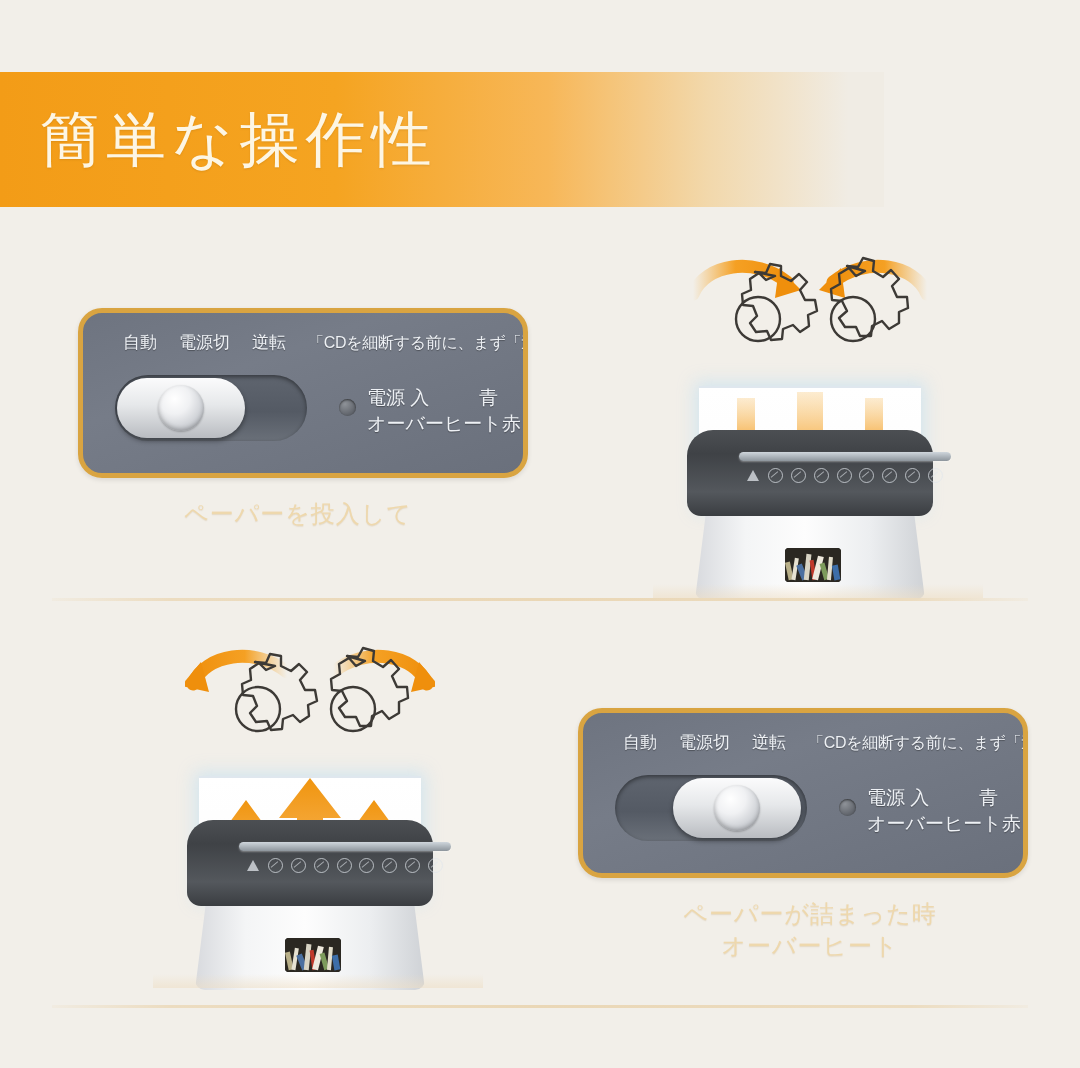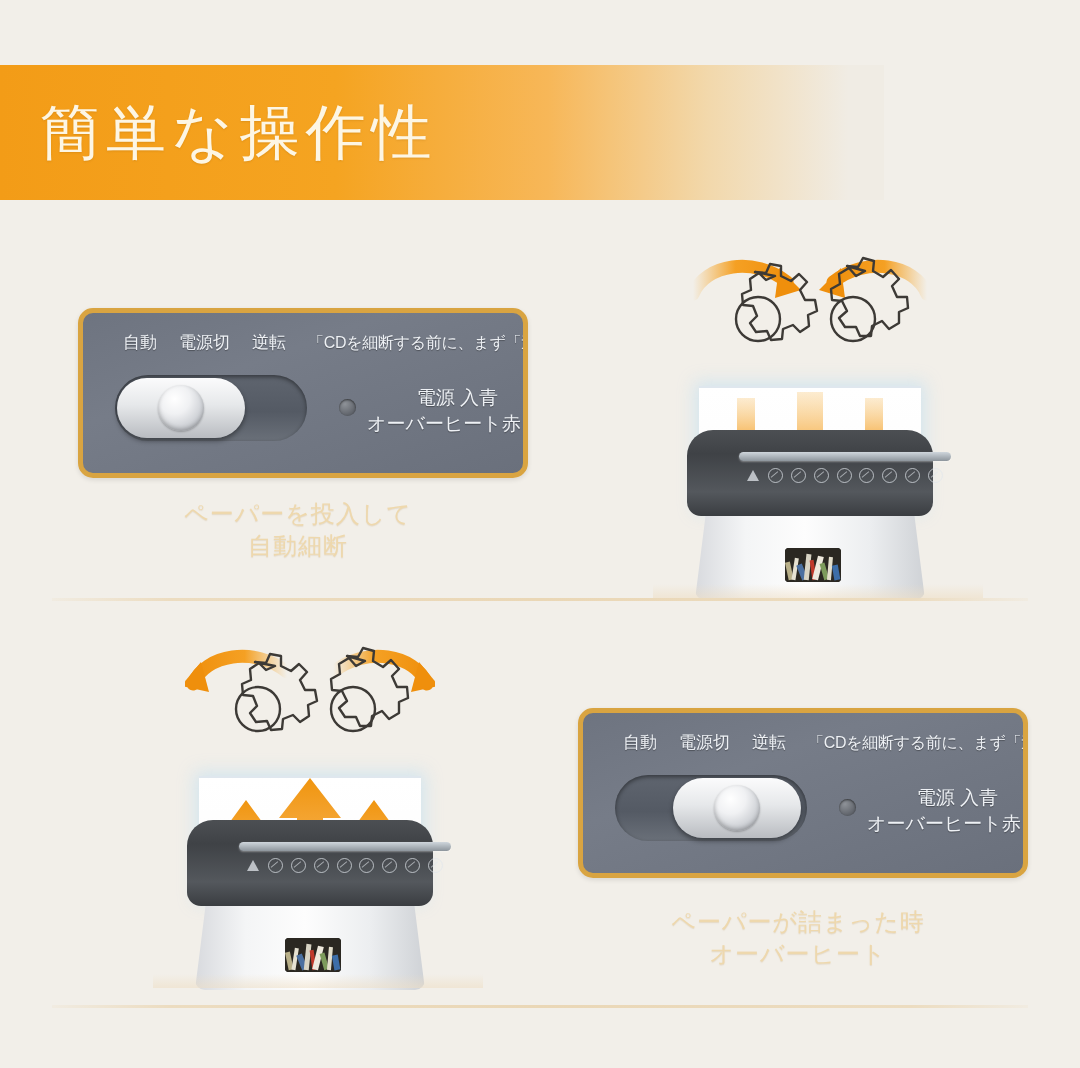--- a/index.html
+++ b/index.html
@@ -7,21 +7,21 @@
     width:1080px;height:1068px;
     background:#f2efe9;
     font-family:"Liberation Sans","DejaVu Sans",sans-serif;
     overflow:hidden;
     position:relative;
   }
   .page{position:relative;width:1080px;height:1068px;overflow:hidden;}
 
   
   .banner{
-    position:absolute;left:0;top:65px;width:884px;height:135px;
+    position:absolute;left:0;top:72px;width:884px;height:135px;
     background:linear-gradient(90deg,#f39c17 0%,#f5a421 38%,#f7b758 62%,#f2d8ab 80%,#f0ece4 96%,#f0ece4 100%);
     display:flex;align-items:center;
   }
   .banner-title{
     margin-left:40px;
     font-size:60px;
     letter-spacing:6px;
     color:#fdf6e4;
     font-weight:400;
     line-height:1;
@@ -34,25 +34,24 @@
   }
   .divider.d1{top:598px;}
   .divider.d2{top:1005px;}
 
   
   .panel{
     position:absolute;
     width:440px;height:160px;
     border:5px solid #d9a košuljica;
     border:5px solid #d9a441;
-    border-radius:15px;
+    border-radius:24px;
     background:linear-gradient(160deg,#6e7480 0%,#767c88 35%,#6a707c 100%);
     box-shadow:0 2px 5px rgba(0,0,0,.10);
     overflow:hidden;
-    text-align:right;
   }
   .panel-labels{
     position:absolute;left:40px;top:18px;right:6px;
     display:flex;align-items:baseline;
     color:#eef1f5;font-size:17px;white-space:nowrap;
     text-shadow:0 1px 1px rgba(0,0,0,.35);
   }
   .panel-labels .lbl{margin-right:22px;}
   .panel-labels .note{font-size:16px;letter-spacing:-.3px;}
 
@@ -191,21 +190,20 @@
       </div>
       <div class="line">
         <span class="t2">オーバーヒート</span>
         <span>赤</span>
       </div>
     </div>
   </div>
 
   <div class="caption" style="left:78px;top:498px;">
     <div>ペーパーを投入して</div>
-    <div>自動細断</div>
   </div>
 
   <div class="illus" style="left:645px;top:248px;">
     <svg class="arrows-curve" viewBox="0 0 250 70">
       <defs>
         <linearGradient id="gradA1" x1="0" y1="0" x2="1" y2="0">
           <stop offset="0%" stop-color="#f5a72a" stop-opacity="0"></stop>
           <stop offset="45%" stop-color="#f59c19" stop-opacity=".95"></stop>
           <stop offset="100%" stop-color="#ef8f0c"></stop>
         </linearGradient>
@@ -385,20 +383,20 @@
         <span class="t1">電源 入</span>
         <span>青</span>
       </div>
       <div class="line">
         <span class="t2">オーバーヒート</span>
         <span>赤</span>
       </div>
     </div>
   </div>
 
-  <div class="caption" style="left:578px;top:898px;margin-top:8px;">
+  <div class="caption" style="left:590px;top:898px;">
     <div>ペーパーが詰まった時</div>
     <div>オーバーヒート</div>
   </div>
 
   <div class="divider d2"></div>
 
 </div>
 
 </body></html>

